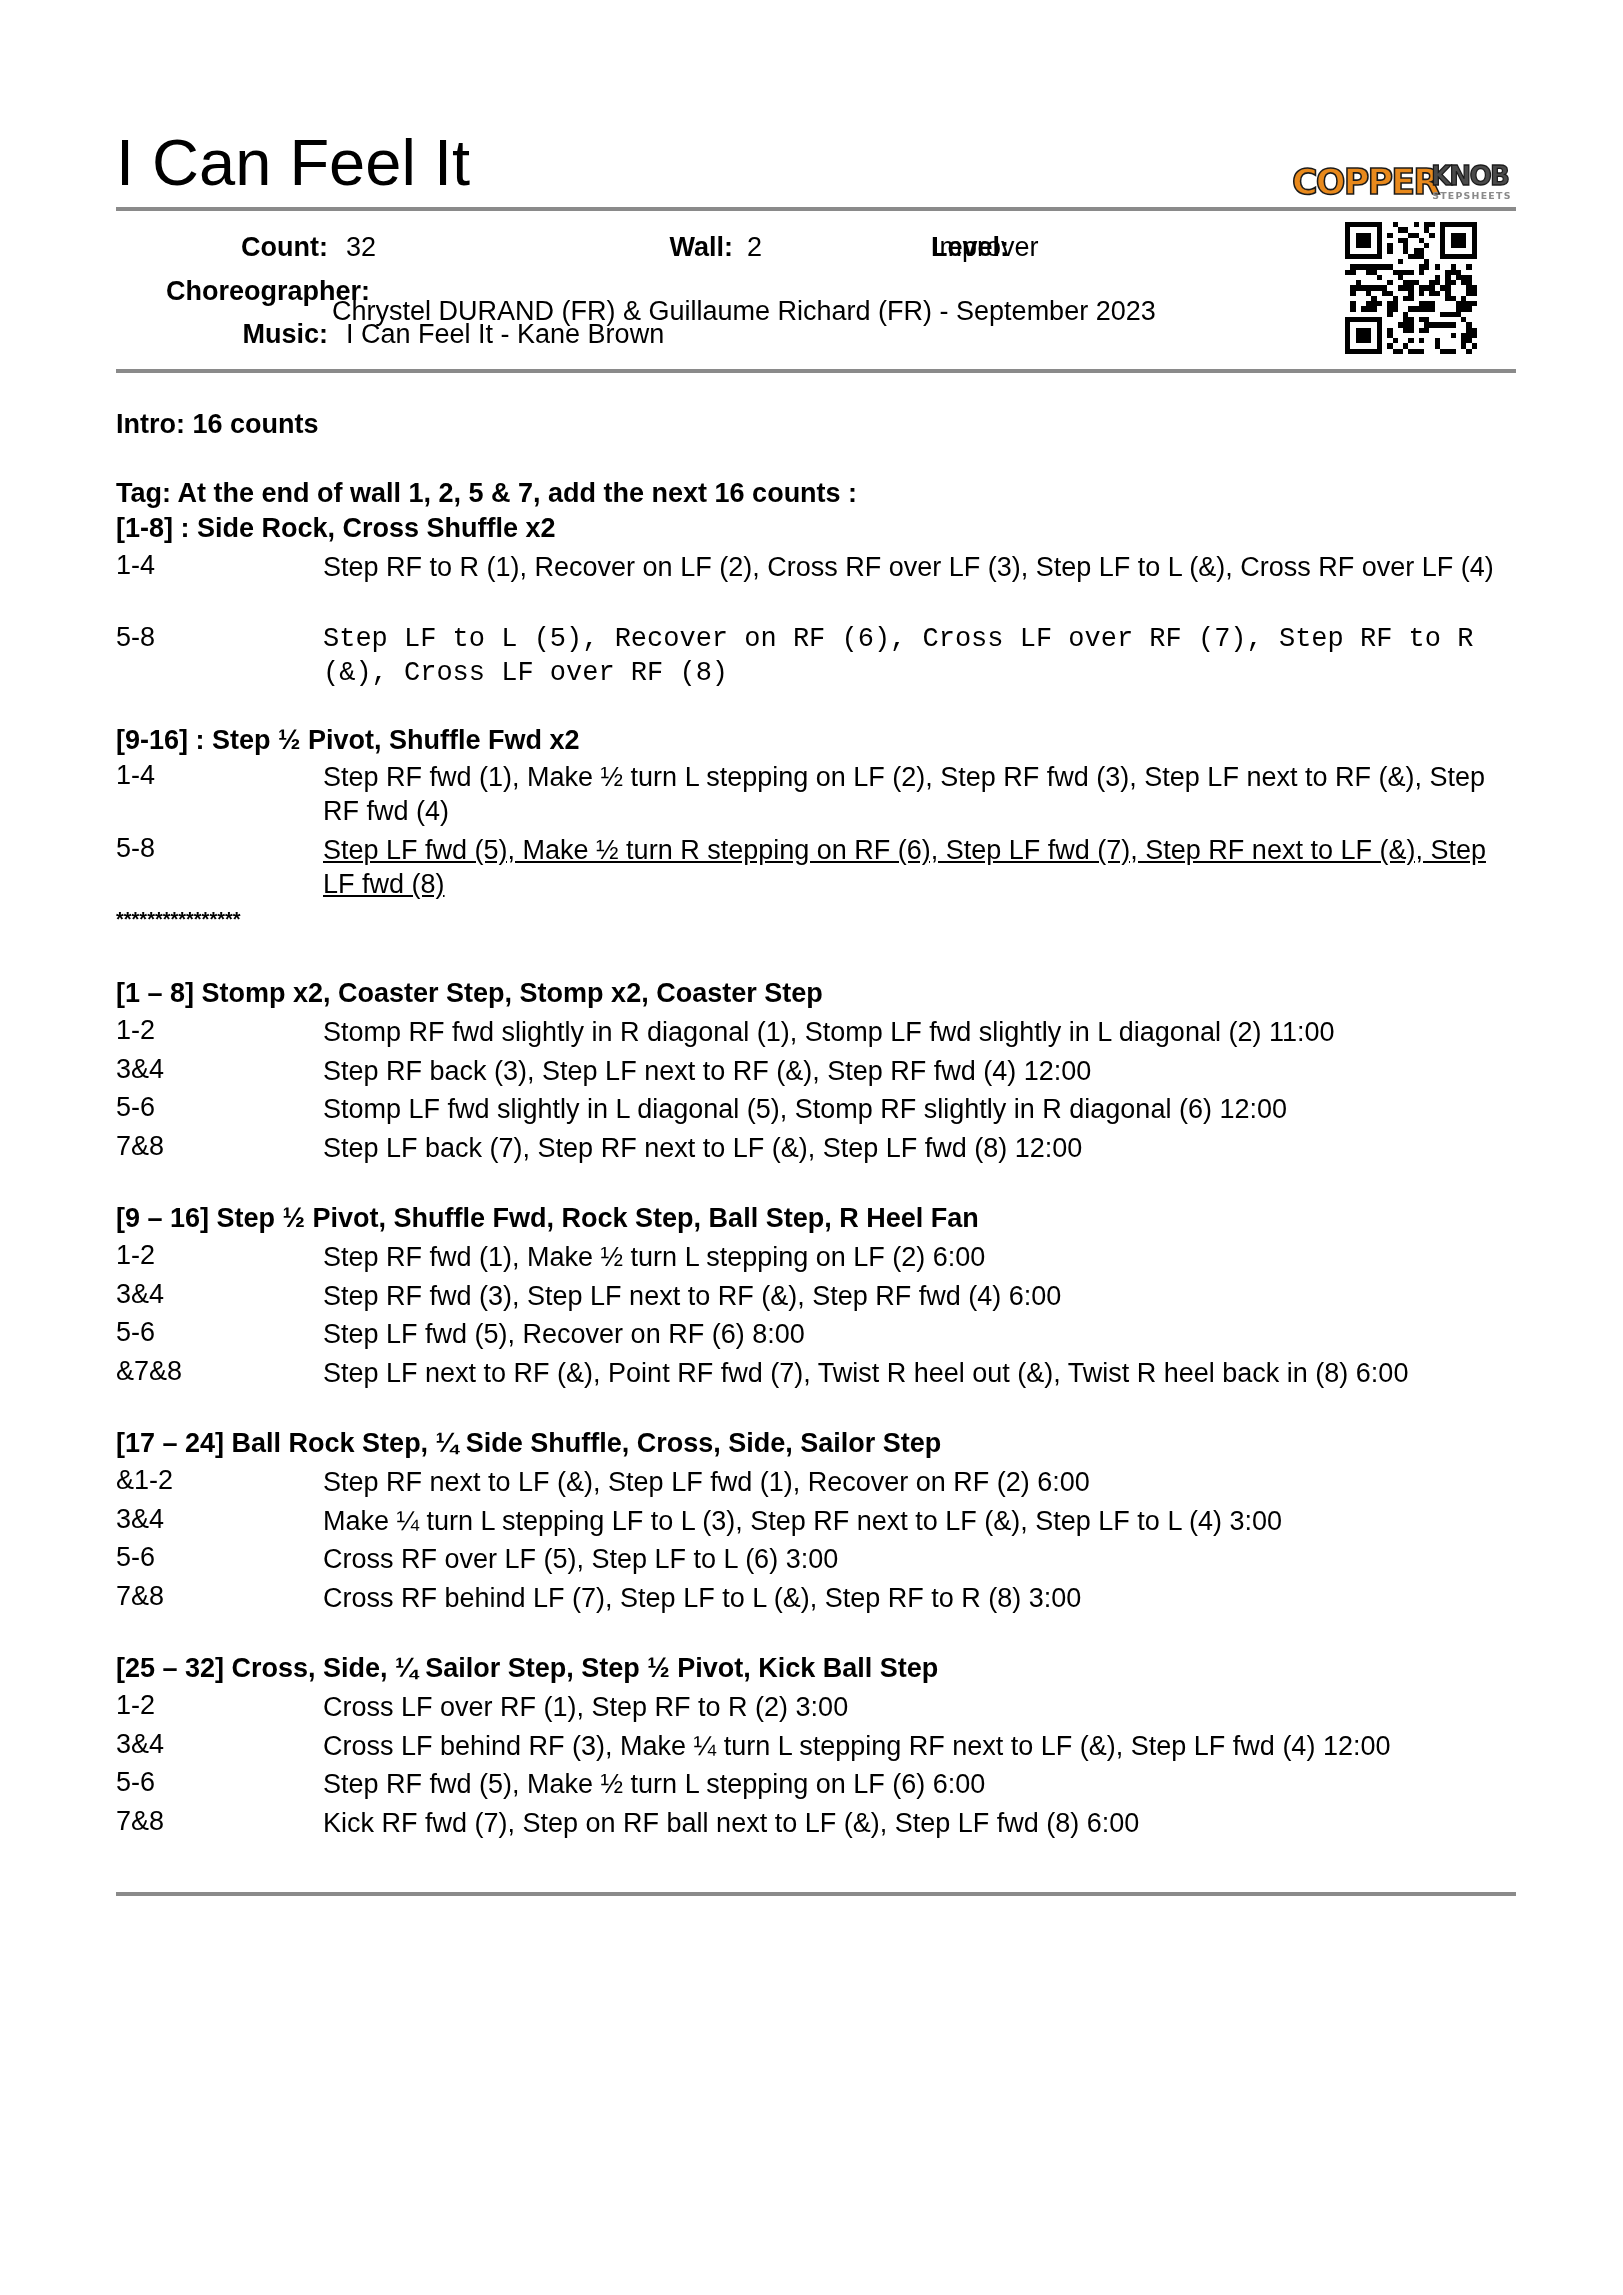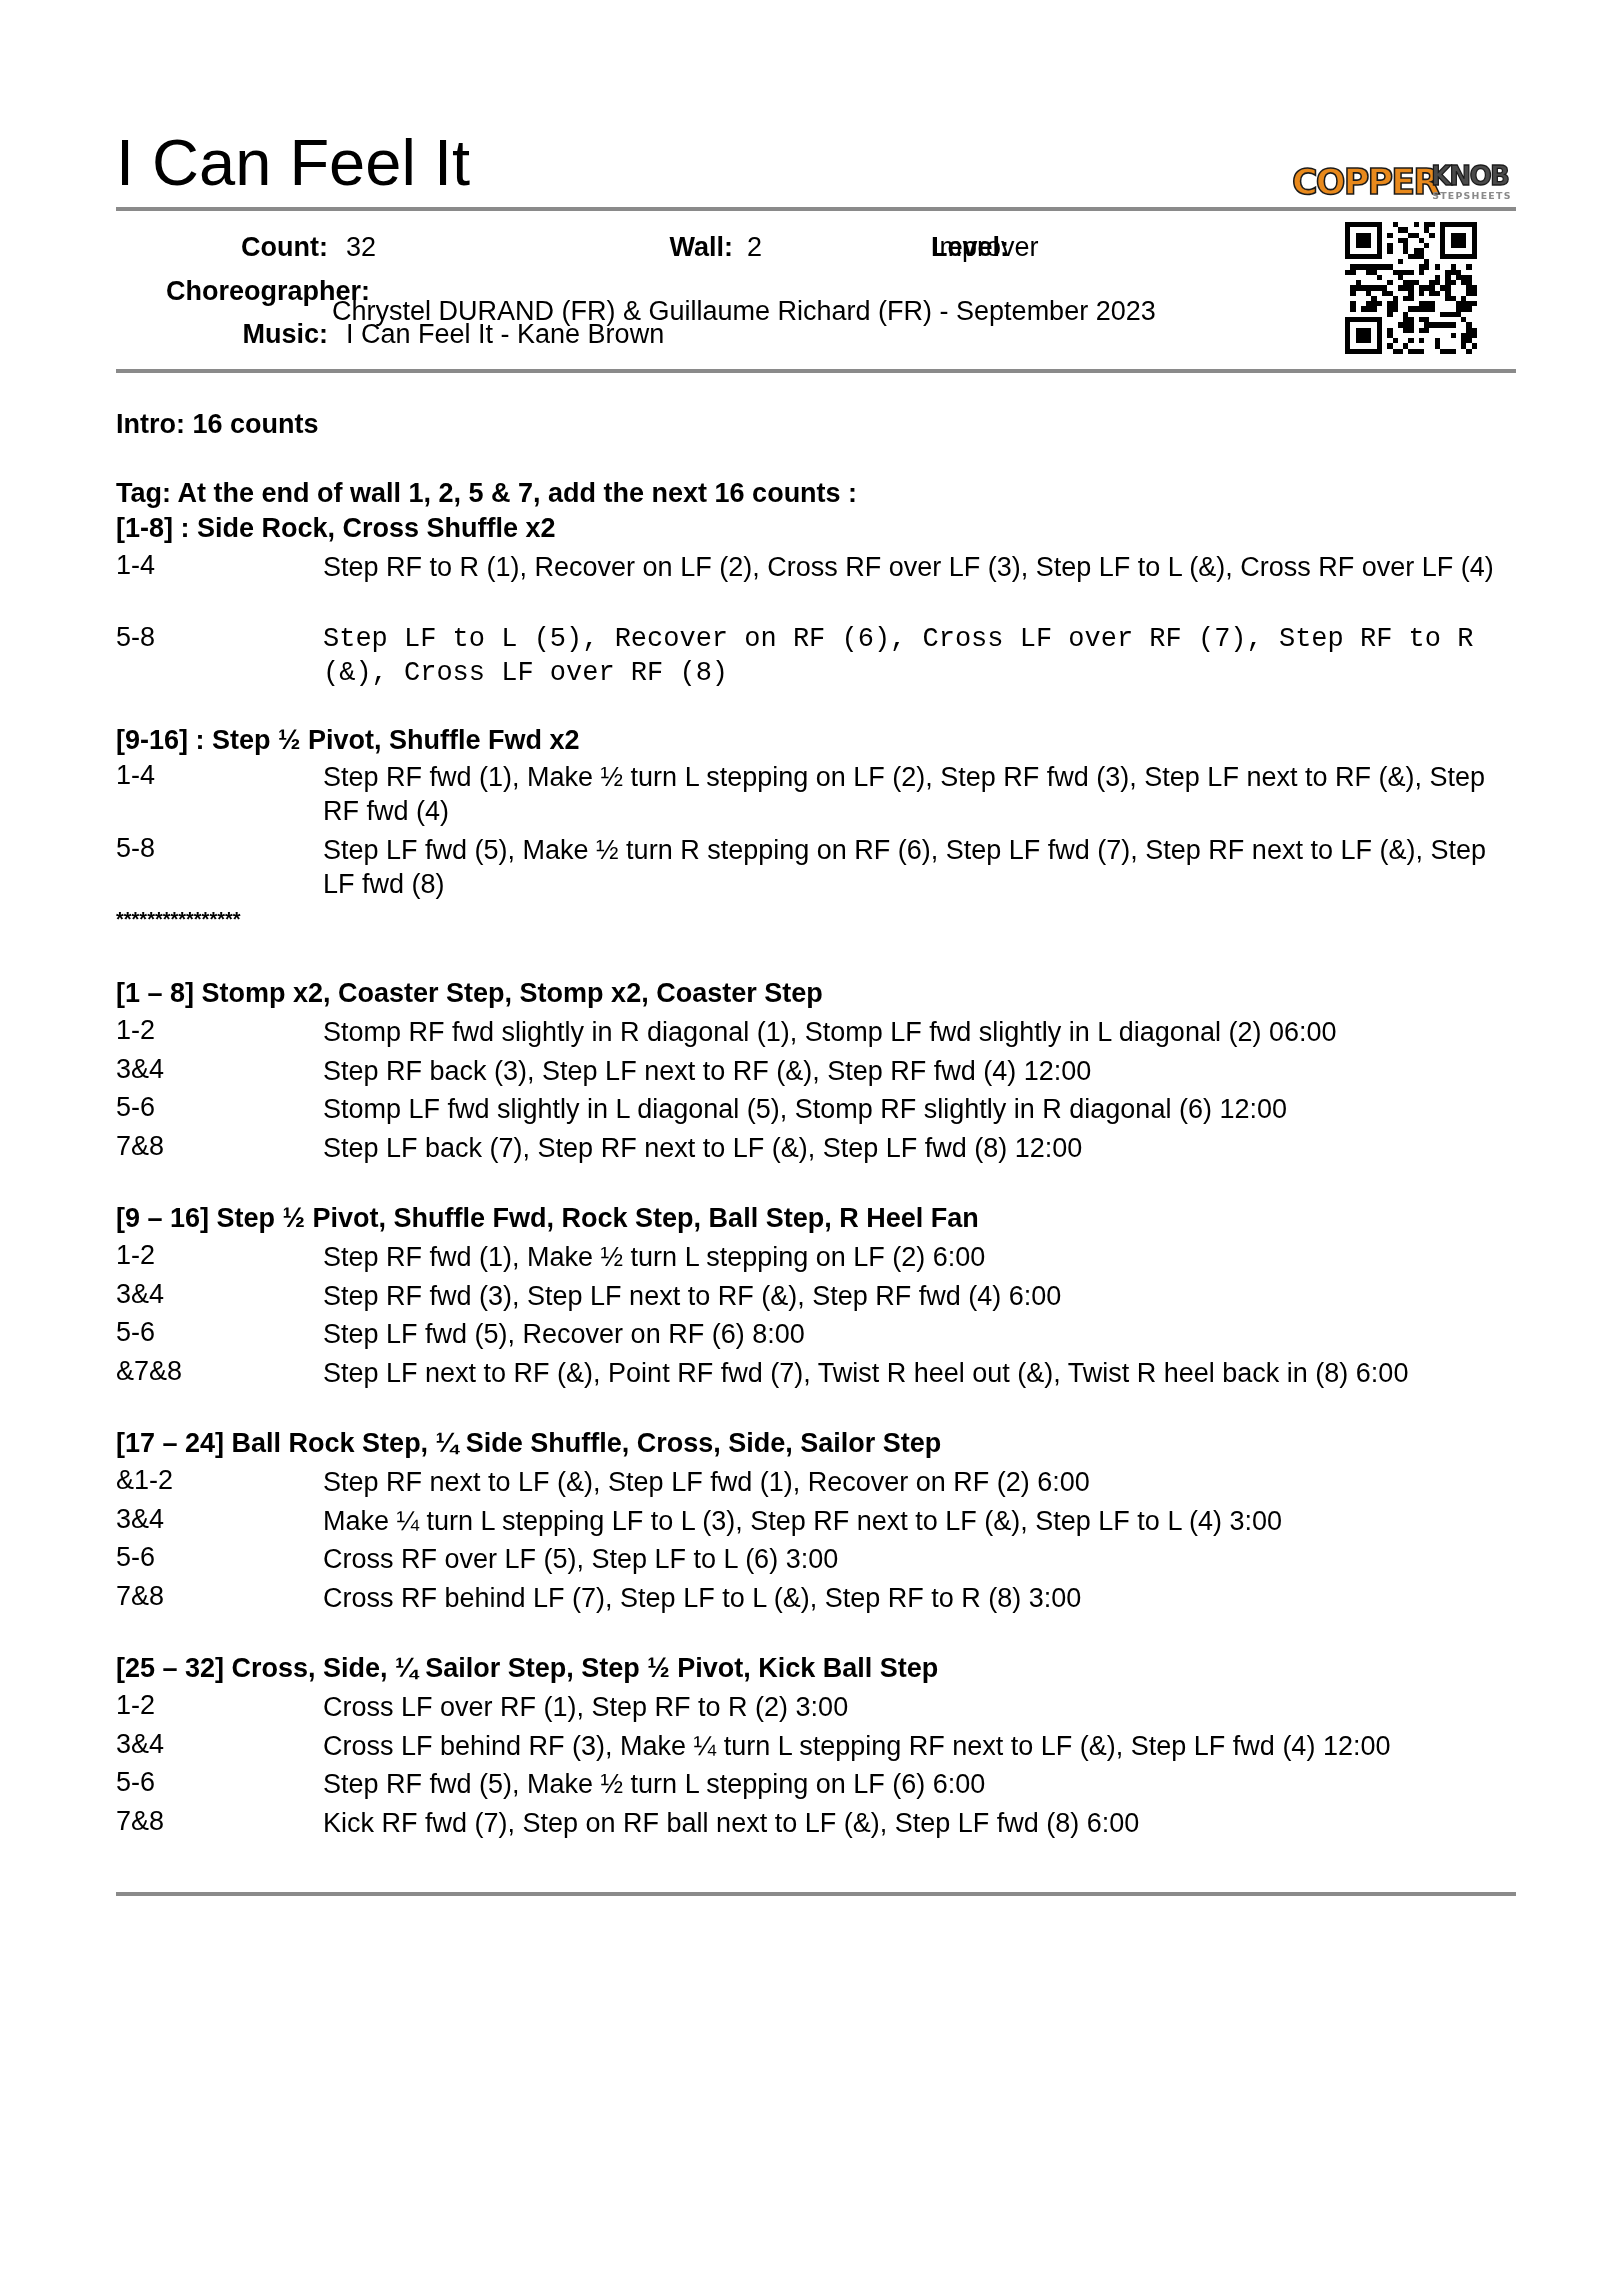--- a/index.html
+++ b/index.html
@@ -371,28 +371,28 @@
       <span class="desc" style="white-space:normal;font-family:Liberation Mono, monospace;">Step LF to L (5), Recover on RF (6), Cross LF over RF (7), Step RF to R (&amp;), Cross LF over RF (8)</span>
     </div>
 
     <div class="line bold" style="top:319px;">[9-16] : Step ½ Pivot, Shuffle Fwd x2</div>
     <div class="line" style="top:354px; width:1400px;">
       <span class="count">1-4</span>
       <span class="desc" style="white-space:normal;">Step RF fwd (1), Make ½ turn L stepping on LF (2), Step RF fwd (3), Step LF next to RF (&amp;), Step RF fwd (4)</span>
     </div>
     <div class="line" style="top:427px; width:1400px;">
       <span class="count">5-8</span>
-      <span class="desc" style="white-space:normal;">Step LF fwd (5), Make ½ turn R stepping on RF (6), Step LF fwd (7), Step RF next to LF (&amp;), Step LF fwd (8)</span>
+      <span class="desc" style="white-space:normal;text-decoration:underline;">Step LF fwd (5), Make ½ turn R stepping on RF (6), Step LF fwd (7), Step RF next to LF (&amp;), Step LF fwd (8)</span>
     </div>
     <div class="line stars" style="top:502px;">****************</div>
 
     <div class="line bold" style="top:572px;">[1 – 8] Stomp x2, Coaster Step, Stomp x2, Coaster Step</div>
     <div class="line" style="top:609px; width:1400px;">
         <span class="count">1-2</span>
-        <span class="desc">Stomp RF fwd slightly in R diagonal (1), Stomp LF fwd slightly in L diagonal (2) 06:00</span>
+        <span class="desc">Stomp RF fwd slightly in R diagonal (1), Stomp LF fwd slightly in L diagonal (2) 11:00</span>
       </div>
     <div class="line" style="top:648px; width:1400px;">
         <span class="count">3&amp;4</span>
         <span class="desc">Step RF back (3), Step LF next to RF (&amp;), Step RF fwd (4) 12:00</span>
       </div>
     <div class="line" style="top:686px; width:1400px;">
         <span class="count">5-6</span>
         <span class="desc">Stomp LF fwd slightly in L diagonal (5), Stomp RF slightly in R diagonal (6) 12:00</span>
       </div>
     <div class="line" style="top:725px; width:1400px;">

